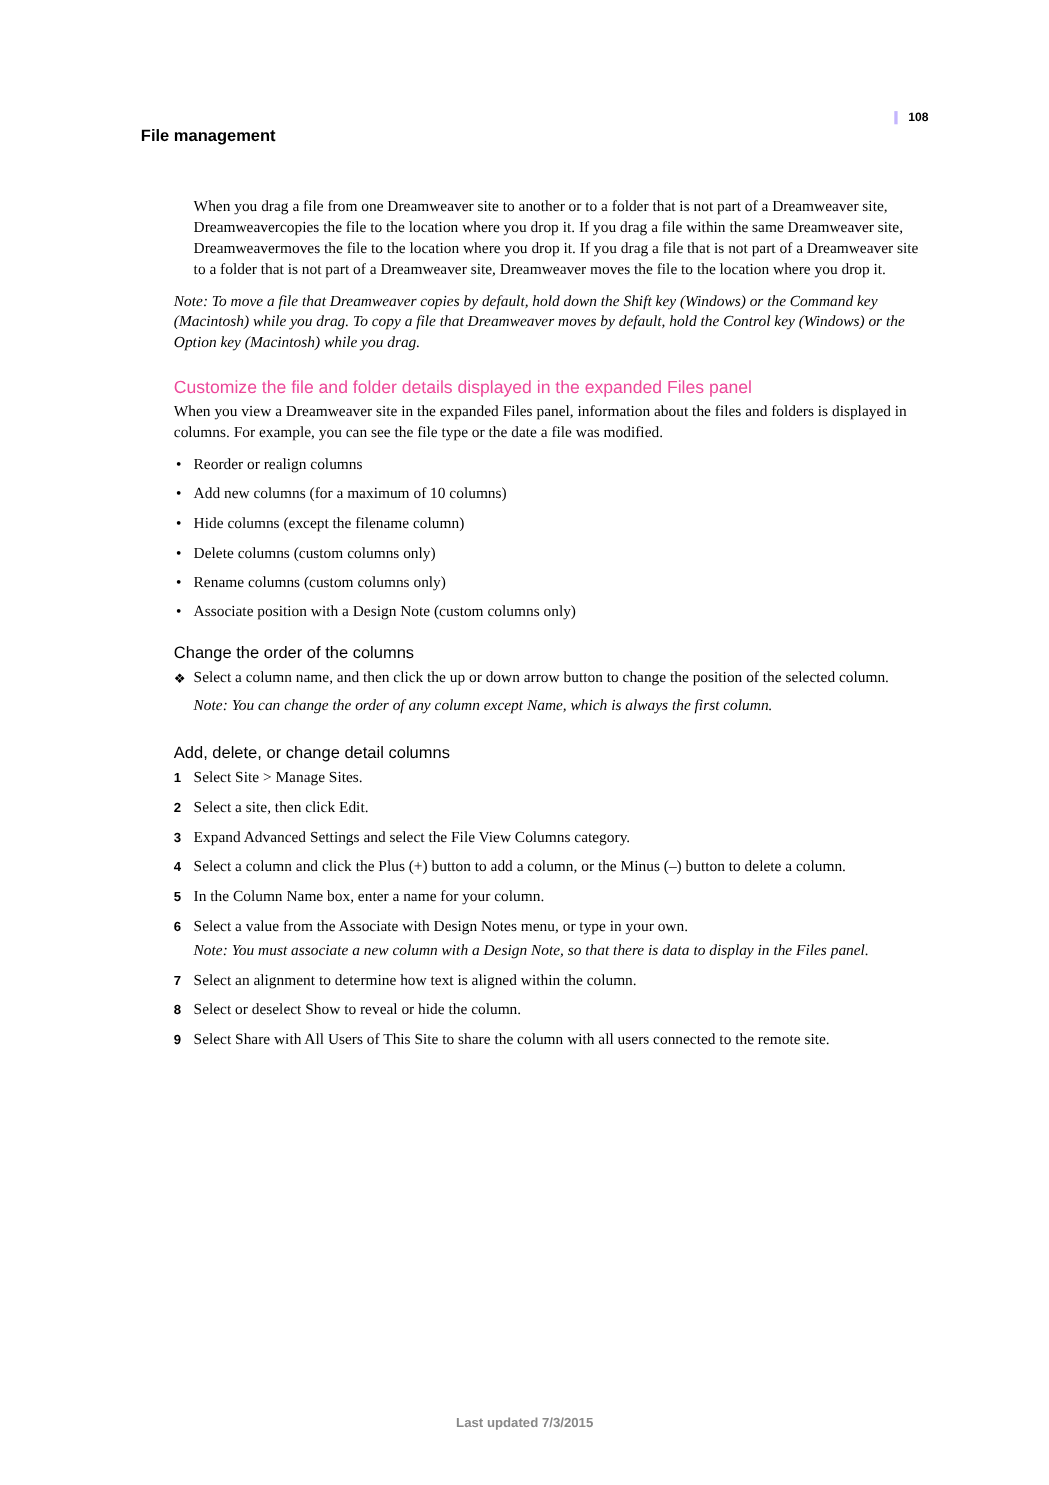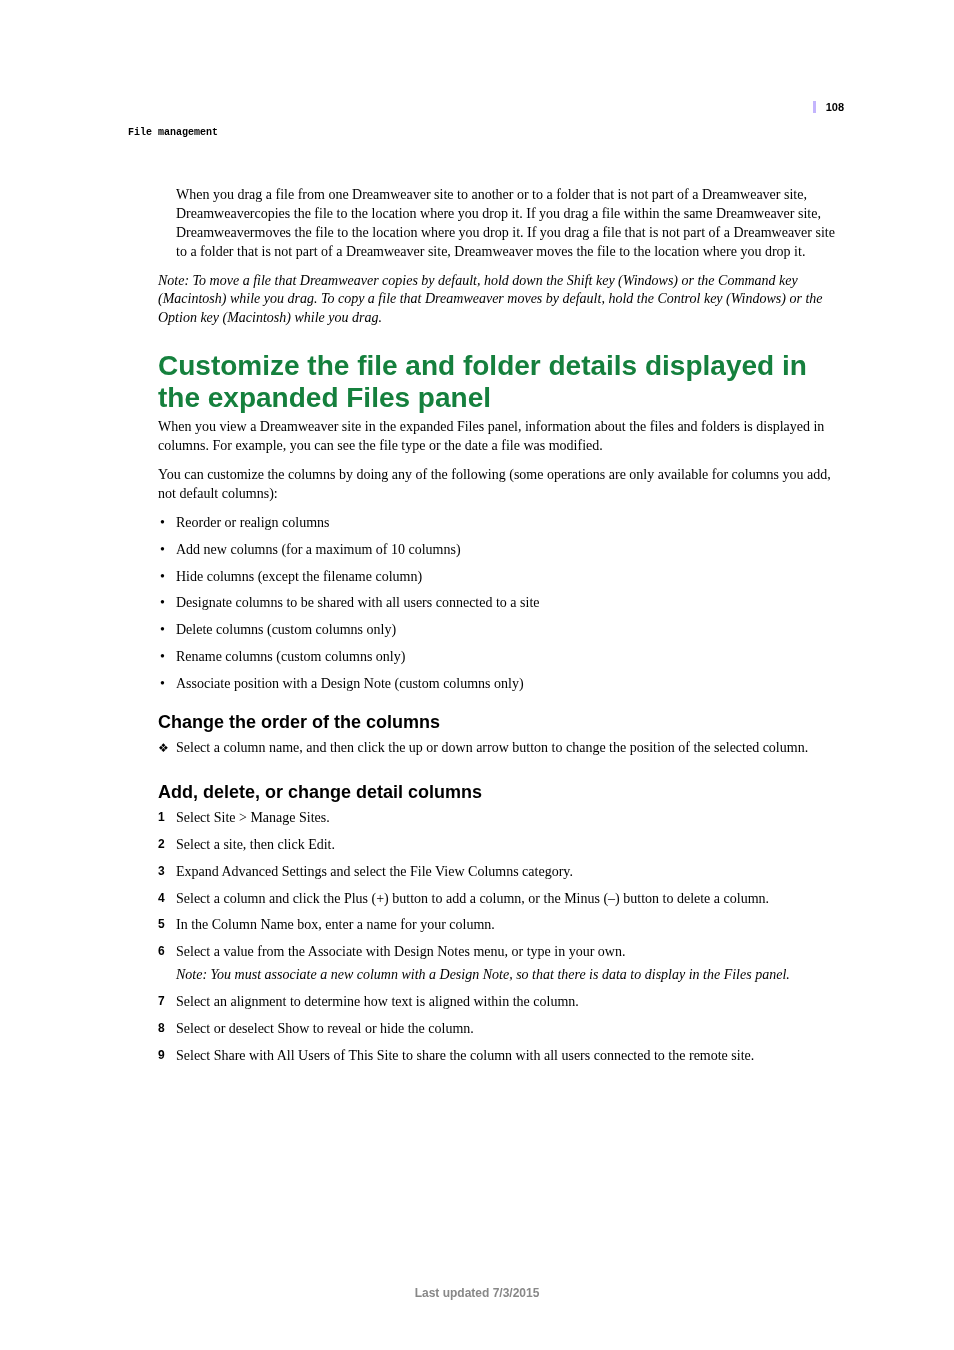--- a/index.html
+++ b/index.html
@@ -15,25 +15,24 @@
     position: relative;
     box-sizing: border-box;
     padding: 115px 110px 0 128px;
   }
   .header-row {
     display: flex;
     justify-content: space-between;
     align-items: flex-start;
   }
   .section-header {
-    font-family: Liberation Mono, monospace;
-    font-weight: 700;
-    font-size: 10px;
+    font-family: Liberation Sans, sans-serif;
+    font-weight: 700;
+    font-size: 15px;
     color: #000;
-    margin-top: 12px;
   }
   .page-number-wrap {
     border-left: 3px solid #c4b5fd;
     padding-left: 10px;
     margin-top: -14px;
   }
   .page-number {
     font-family: "Myriad Pro", "Segoe UI", Arial, sans-serif;
     font-weight: 700;
     font-size: 11px;
@@ -57,24 +56,24 @@
   }
   .note-label {
     font-weight: 400;
     font-style: italic;
   }
   .note-text {
     font-style: italic;
   }
   h2.main-heading {
     font-family: "Myriad Pro", "Segoe UI", Arial, sans-serif;
-    font-weight: 700;
-    font-size: 28px;
+    font-weight: 400;
+    font-size: 16px;
     margin: 22px 0 4px 0;
-    color: #15803d;
+    color: #ec4899;
   }
   .section-para {
     margin-top: 4px;
     margin-bottom: 10px;
   }
   ul.bullets {
     list-style: none;
     margin: 10px 0 10px 0;
     padding: 0;
   }
@@ -86,22 +85,22 @@
     margin-bottom: 8px;
   }
   ul.bullets li::before {
     content: "•";
     position: absolute;
     left: 2px;
     top: 0;
   }
   h3.sub-heading {
     font-family: "Myriad Pro", "Segoe UI", Arial, sans-serif;
-    font-weight: 700;
-    font-size: 18px;
+    font-weight: 400;
+    font-size: 15px;
     margin: 18px 0 6px 0;
   }
   .diamond-item {
     display: flex;
     margin-bottom: 6px;
   }
   .diamond-marker {
     width: 18px;
     flex-shrink: 0;
     font-size: 12px;
@@ -167,37 +166,38 @@
 
     <p class="intro-para">When you drag a file from one Dreamweaver site to another or to a folder that is not part of a Dreamweaver site, Dreamweavercopies the file to the location where you drop it. If you drag a file within the same Dreamweaver site, Dreamweavermoves the file to the location where you drop it. If you drag a file that is not part of a Dreamweaver site to a folder that is not part of a Dreamweaver site, Dreamweaver moves the file to the location where you drop it.</p>
 
     <p class="note-para">
       <span class="note-label">Note: </span><span class="note-text">To move a file that Dreamweaver copies by default, hold down the Shift key (Windows) or the Command key (Macintosh) while you drag. To copy a file that Dreamweaver moves by default, hold the Control key (Windows) or the Option key (Macintosh) while you drag.</span>
     </p>
 
     <h2 class="main-heading">Customize the file and folder details displayed in the expanded Files panel</h2>
 
     <p class="section-para">When you view a Dreamweaver site in the expanded Files panel, information about the files and folders is displayed in columns. For example, you can see the file type or the date a file was modified.</p>
-    <p class="section-para">You can customize the columns by doing any of the following (some operations are only available for columns you add, not default columns):</p>
 
     <ul class="bullets">
       <li>Reorder or realign columns</li>
       <li>Add new columns (for a maximum of 10 columns)</li>
       <li>Hide columns (except the filename column)</li>
-      <li>Designate columns to be shared with all users connected to a site</li>
       <li>Delete columns (custom columns only)</li>
       <li>Rename columns (custom columns only)</li>
       <li>Associate position with a Design Note (custom columns only)</li>
     </ul>
 
     <h3 class="sub-heading">Change the order of the columns</h3>
     <div class="diamond-item">
       <div class="diamond-marker">❖</div>
       <div class="diamond-content">
         <p>Select a column name, and then click the up or down arrow button to change the position of the selected column.</p>
+        <p>
+          <span class="note-label">Note: </span><span class="note-text">You can change the order of any column except Name, which is always the first column.</span>
+        </p>
       </div>
     </div>
 
     <h3 class="sub-heading">Add, delete, or change detail columns</h3>
     <ol class="numbered">
       <li>
         <span>Select Site &gt; Manage Sites.</span>
       </li>
       <li>
         <span>Select a site, then click Edit.</span>

